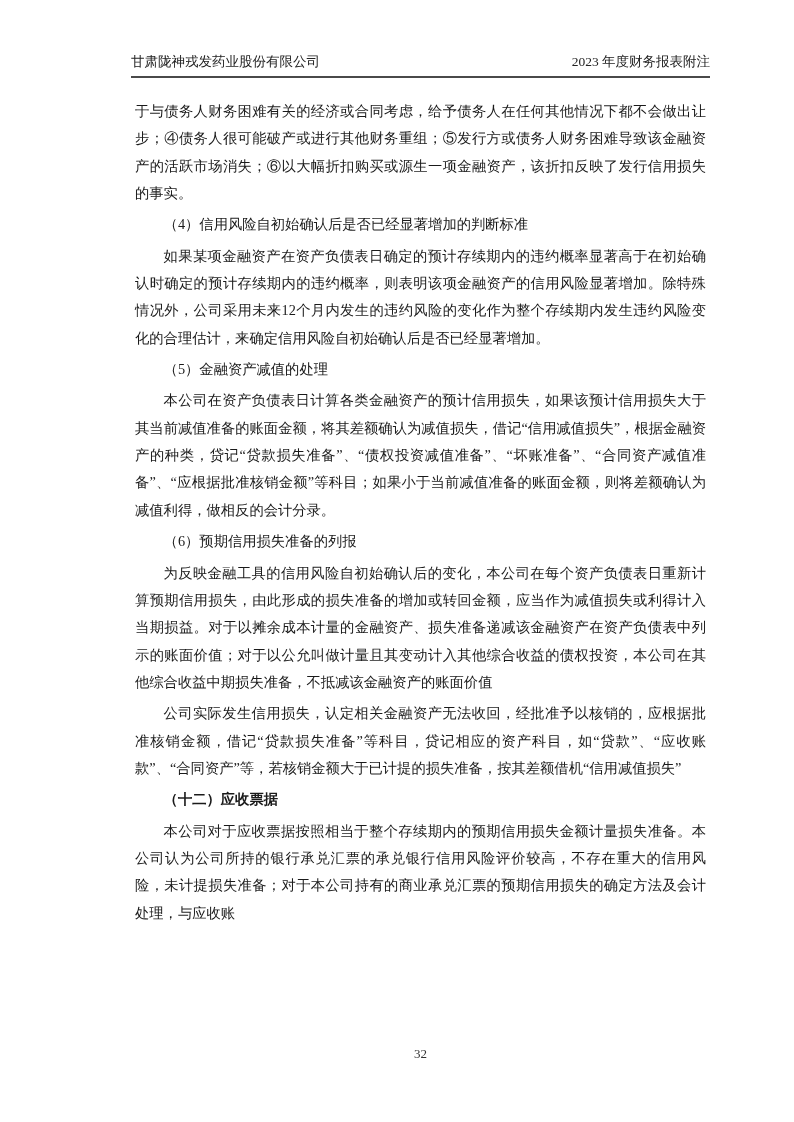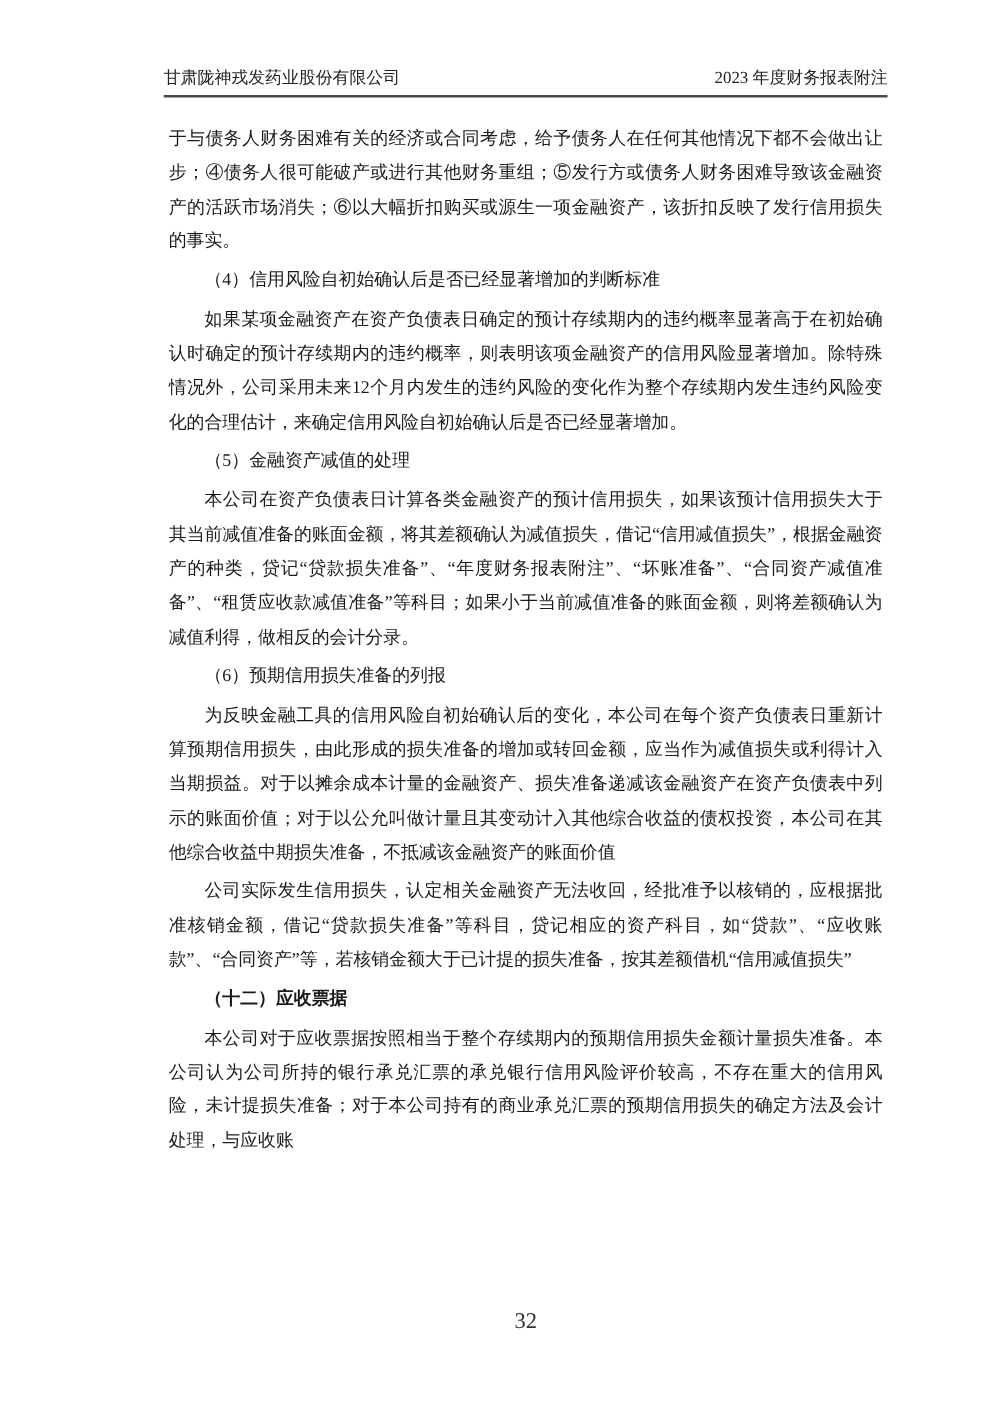--- a/index.html
+++ b/index.html
@@ -52,40 +52,40 @@
   }
   .content p.bold {
     font-weight: bold;
   }
   .footer {
     position: absolute;
     left: 131px;
     top: 1046px;
     width: 579px;
     text-align: center;
-    font-size: 18px;
+    font-size: 13px;
     color: #333333;
   }
 </style>
 </head>
 <body>
 
 <div class="page">
 
   <div class="header">
     <span class="left">甘肃陇神戎发药业股份有限公司</span>
     <span class="right">2023 年度财务报表附注</span>
   </div>
 
   <div class="content">
     <p>于与债务人财务困难有关的经济或合同考虑，给予债务人在任何其他情况下都不会做出让步；④债务人很可能破产或进行其他财务重组；⑤发行方或债务人财务困难导致该金融资产的活跃市场消失；⑥以大幅折扣购买或源生一项金融资产，该折扣反映了发行信用损失的事实。</p>
     <p class="indent">（4）信用风险自初始确认后是否已经显著增加的判断标准</p>
     <p class="indent">如果某项金融资产在资产负债表日确定的预计存续期内的违约概率显著高于在初始确认时确定的预计存续期内的违约概率，则表明该项金融资产的信用风险显著增加。除特殊情况外，公司采用未来12个月内发生的违约风险的变化作为整个存续期内发生违约风险变化的合理估计，来确定信用风险自初始确认后是否已经显著增加。</p>
     <p class="indent">（5）金融资产减值的处理</p>
-    <p class="indent">本公司在资产负债表日计算各类金融资产的预计信用损失，如果该预计信用损失大于其当前减值准备的账面金额，将其差额确认为减值损失，借记“信用减值损失”，根据金融资产的种类，贷记“贷款损失准备”、“年度财务报表附注”、“坏账准备”、“合同资产减值准备”、“租赁应收款减值准备”等科目；如果小于当前减值准备的账面金额，则将差额确认为减值利得，做相反的会计分录。</p>
+    <p class="indent">本公司在资产负债表日计算各类金融资产的预计信用损失，如果该预计信用损失大于其当前减值准备的账面金额，将其差额确认为减值损失，借记“信用减值损失”，根据金融资产的种类，贷记“贷款损失准备”、“债权投资减值准备”、“坏账准备”、“合同资产减值准备”、“应根据批准核销金额”等科目；如果小于当前减值准备的账面金额，则将差额确认为减值利得，做相反的会计分录。</p>
     <p class="indent">（6）预期信用损失准备的列报</p>
     <p class="indent">为反映金融工具的信用风险自初始确认后的变化，本公司在每个资产负债表日重新计算预期信用损失，由此形成的损失准备的增加或转回金额，应当作为减值损失或利得计入当期损益。对于以摊余成本计量的金融资产、损失准备递减该金融资产在资产负债表中列示的账面价值；对于以公允叫做计量且其变动计入其他综合收益的债权投资，本公司在其他综合收益中期损失准备，不抵减该金融资产的账面价值</p>
     <p class="indent">公司实际发生信用损失，认定相关金融资产无法收回，经批准予以核销的，应根据批准核销金额，借记“贷款损失准备”等科目，贷记相应的资产科目，如“贷款”、“应收账款”、“合同资产”等，若核销金额大于已计提的损失准备，按其差额借机“信用减值损失”</p>
     <p class="indent bold">（十二）应收票据</p>
     <p class="indent">本公司对于应收票据按照相当于整个存续期内的预期信用损失金额计量损失准备。本公司认为公司所持的银行承兑汇票的承兑银行信用风险评价较高，不存在重大的信用风险，未计提损失准备；对于本公司持有的商业承兑汇票的预期信用损失的确定方法及会计处理，与应收账</p>
   </div>
 
   <div class="footer">
     <span>32</span>
   </div>

